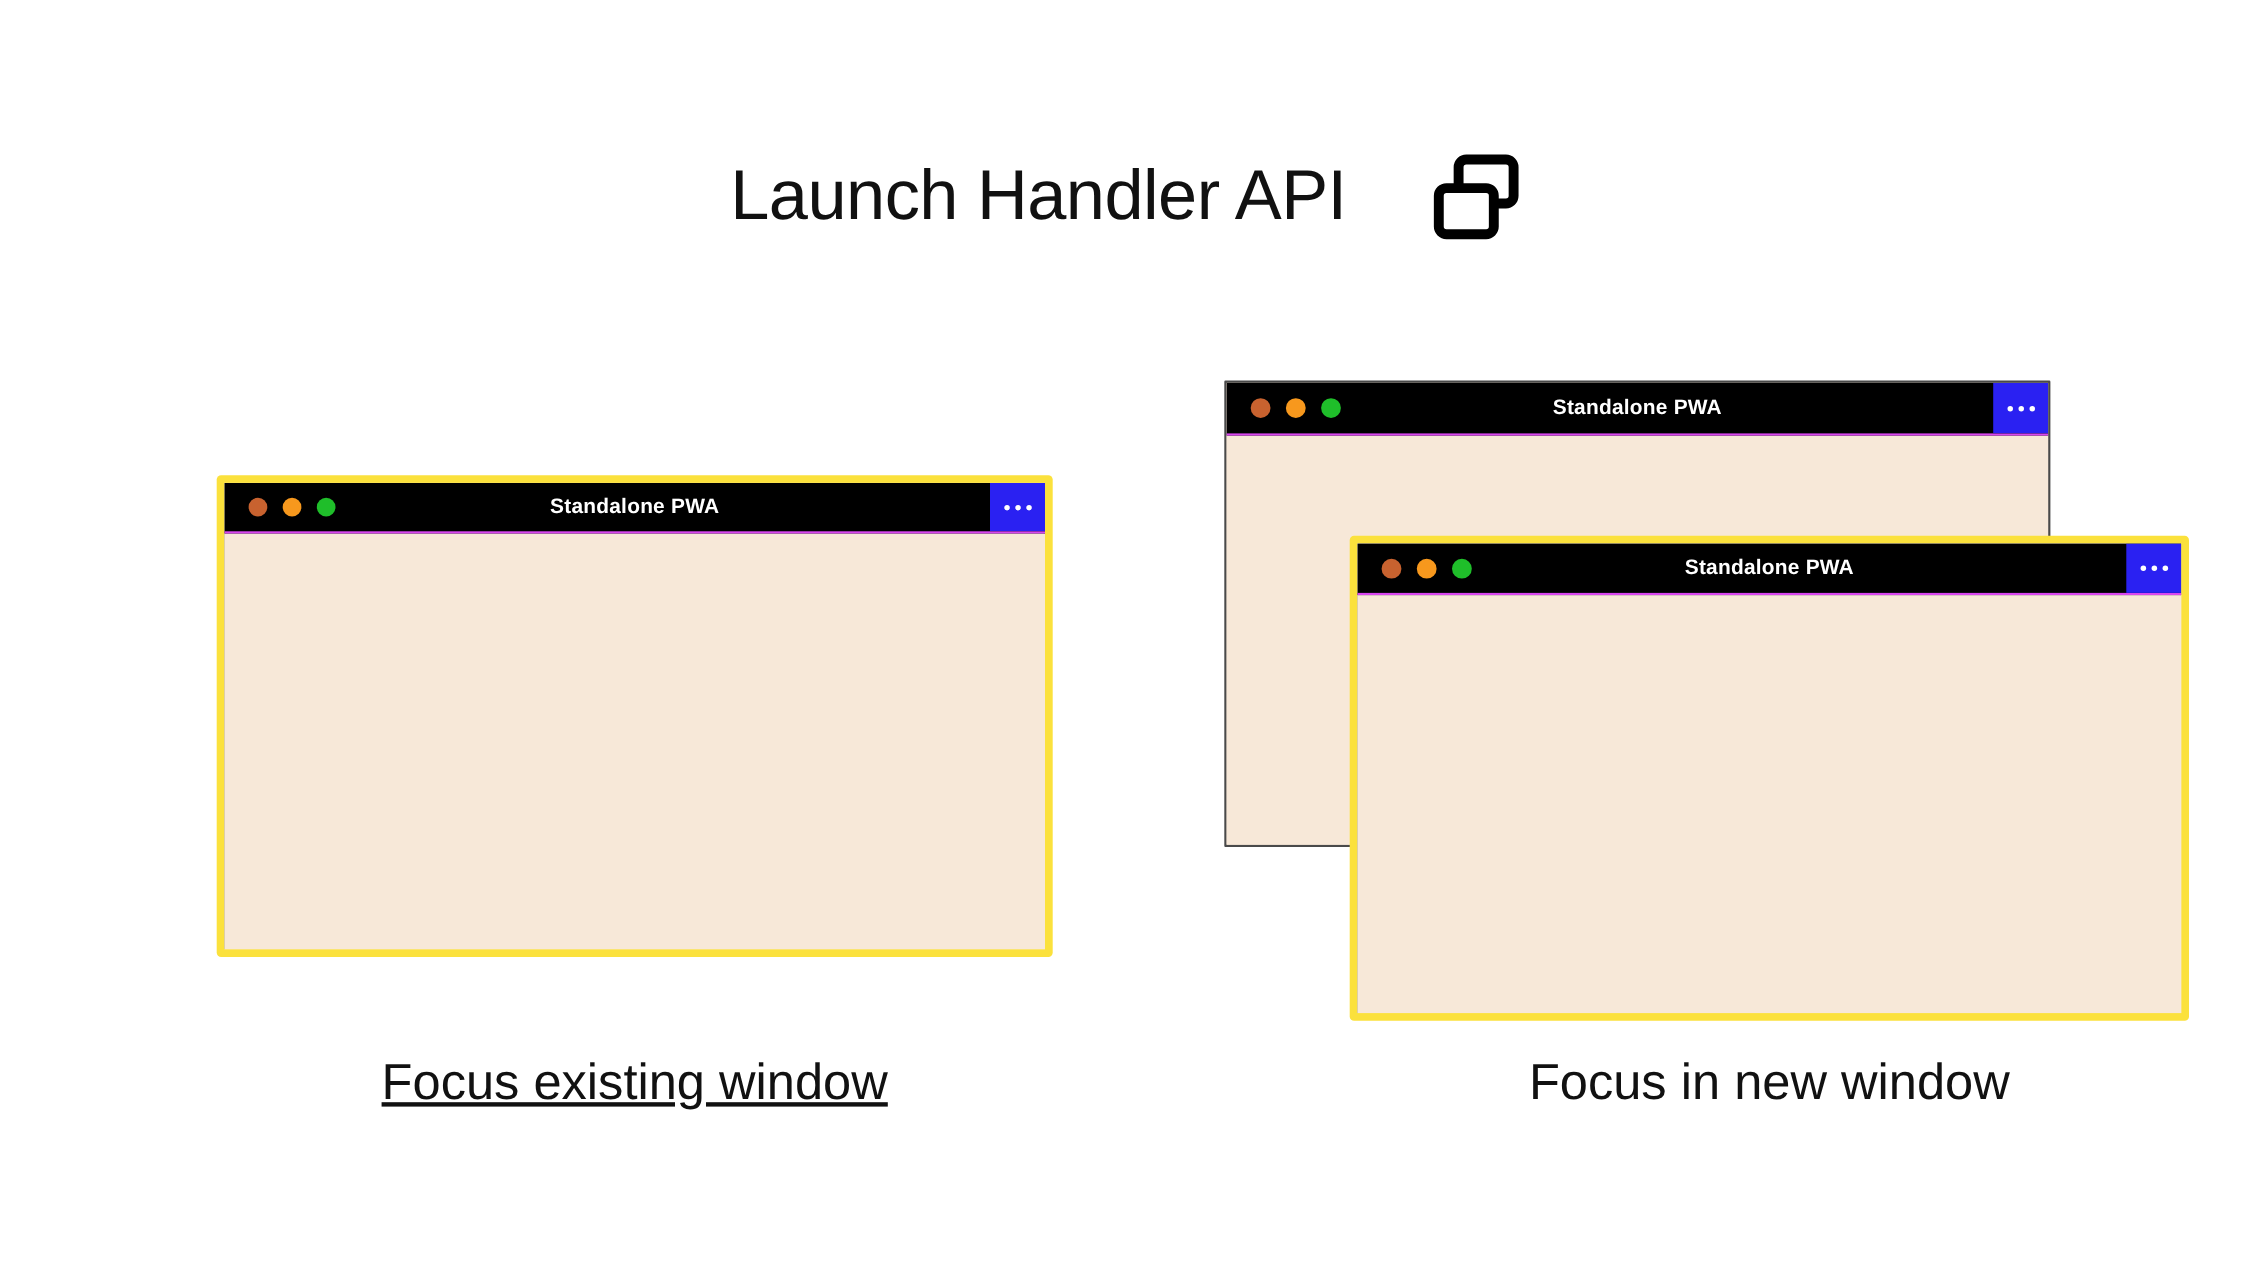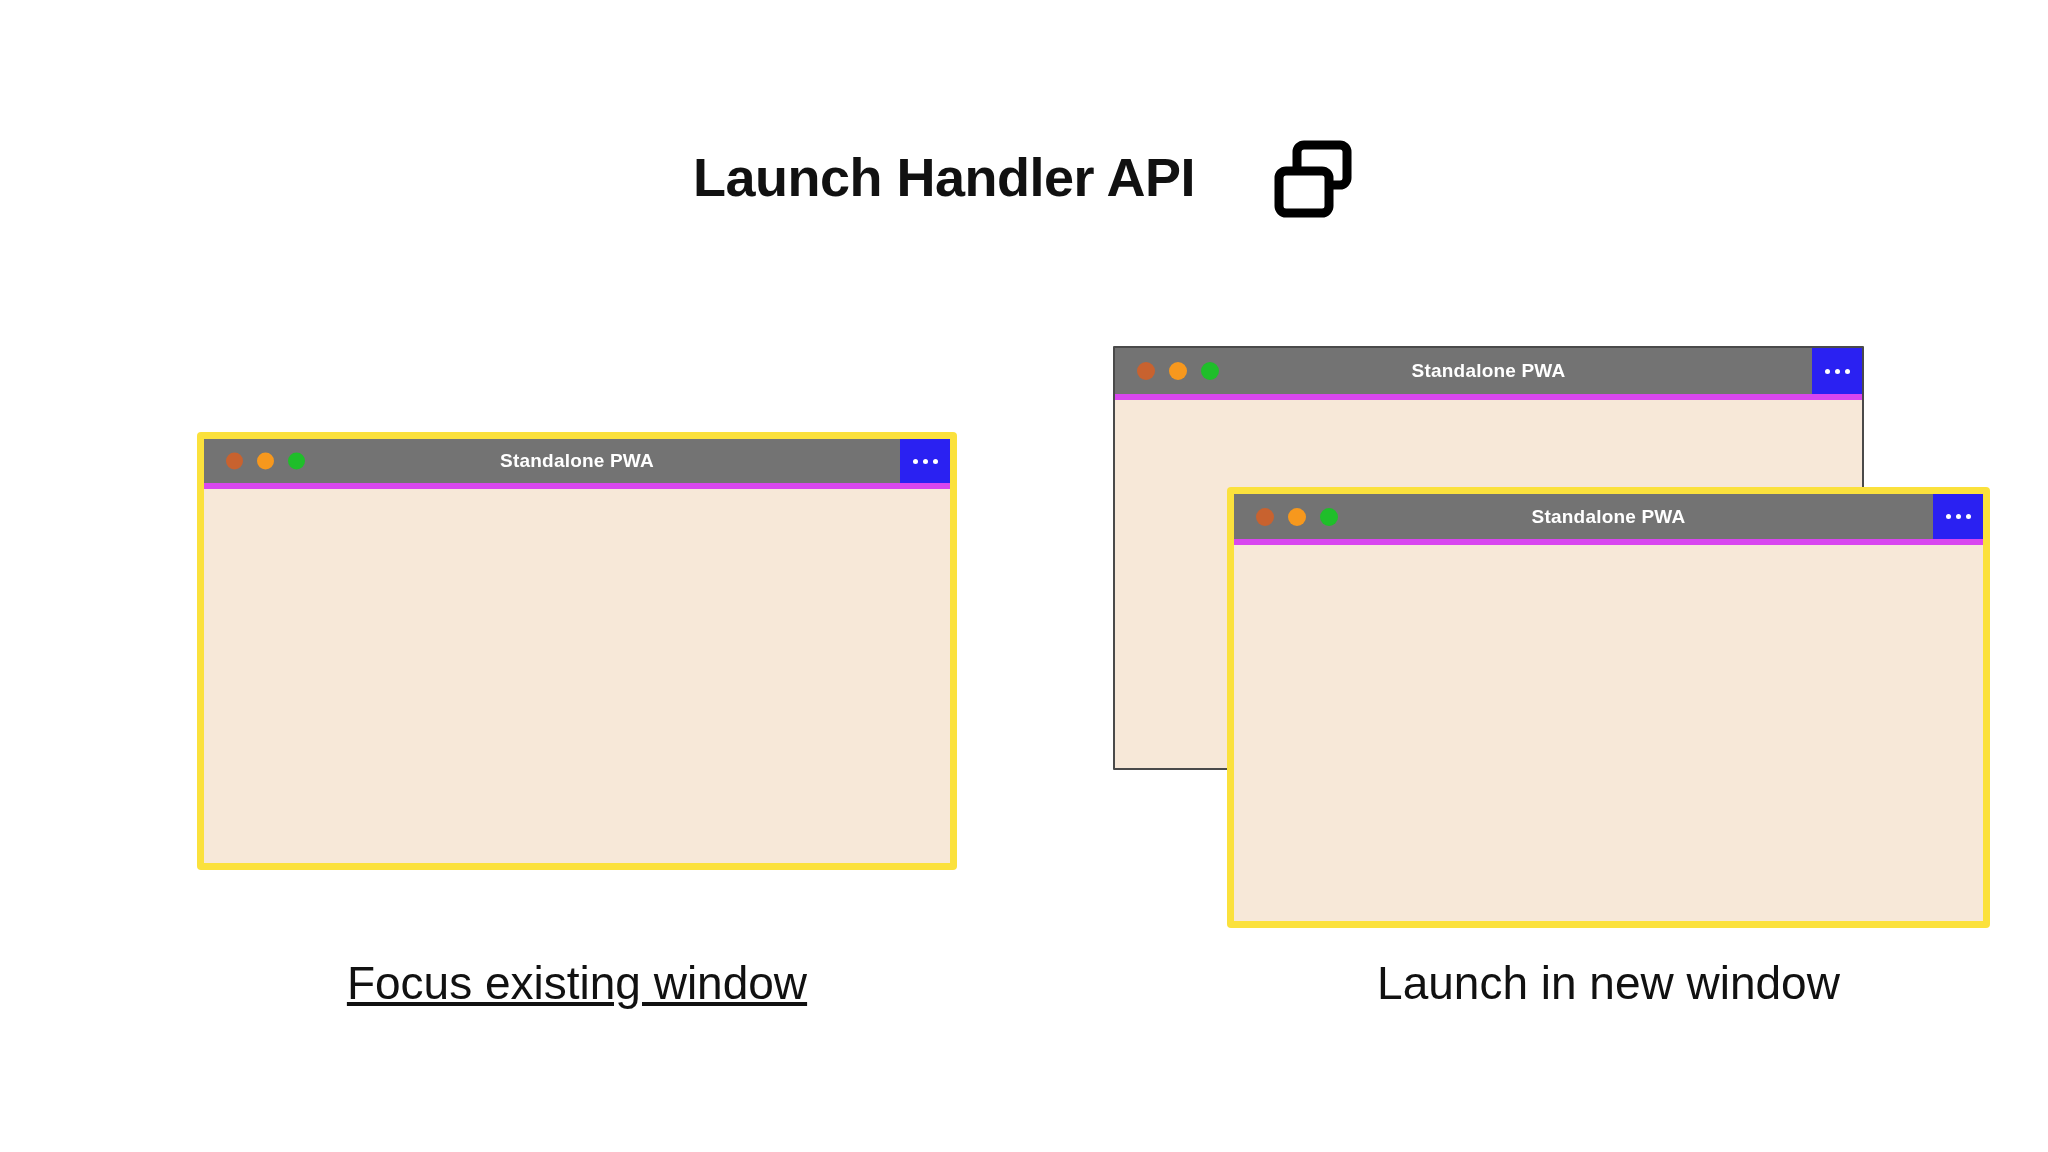--- a/index.html
+++ b/index.html
@@ -21,22 +21,22 @@
     position: absolute;
     left: 0;
     top: 112px;
     width: 2048px;
     height: 130px;
     display: flex;
     align-items: center;
     justify-content: center;
   }
   .header-title {
-    font-size: 54px;
-    font-weight: 700;
+    font-size: 64px;
+    font-weight: 400;
     color: #111111;
     letter-spacing: -0.5px;
     line-height: 1;
     white-space: nowrap;
   }
   .header-icon {
     display: inline-block;
     margin-left: 76px;
     width: 84px;
     height: 84px;
@@ -74,25 +74,25 @@
     overflow: hidden;
     position: relative;
   }
   .window.framed .win-inner {
     box-shadow: inset 0 0 0 1px rgba(120,115,105,0.55);
   }
 
   .titlebar {
     position: relative;
     flex: 0 0 auto;
-    background: #737373;
+    background: #000000;
     display: flex;
     align-items: center;
     overflow: hidden;
-    border-bottom: 6px solid #d946ef;
+    border-bottom: 2px solid #d946ef;
   }
   .traffic-lights {
     display: flex;
     align-items: center;
     position: absolute;
     top: 50%;
     transform: translateY(-50%);
   }
   .dot {
     border-radius: 50%;
@@ -265,13 +265,13 @@
         <span class="mdot"></span>
         <span class="mdot"></span>
       </span>
     </div>
     <div class="win-body"></div>
   </div>
 </div>
 
 <div class="caption" id="caption-left">Focus existing window</div>
 
-<div class="caption" id="caption-right">Launch in new window</div>
+<div class="caption" id="caption-right">Focus in new window</div>
 
 </body></html>

